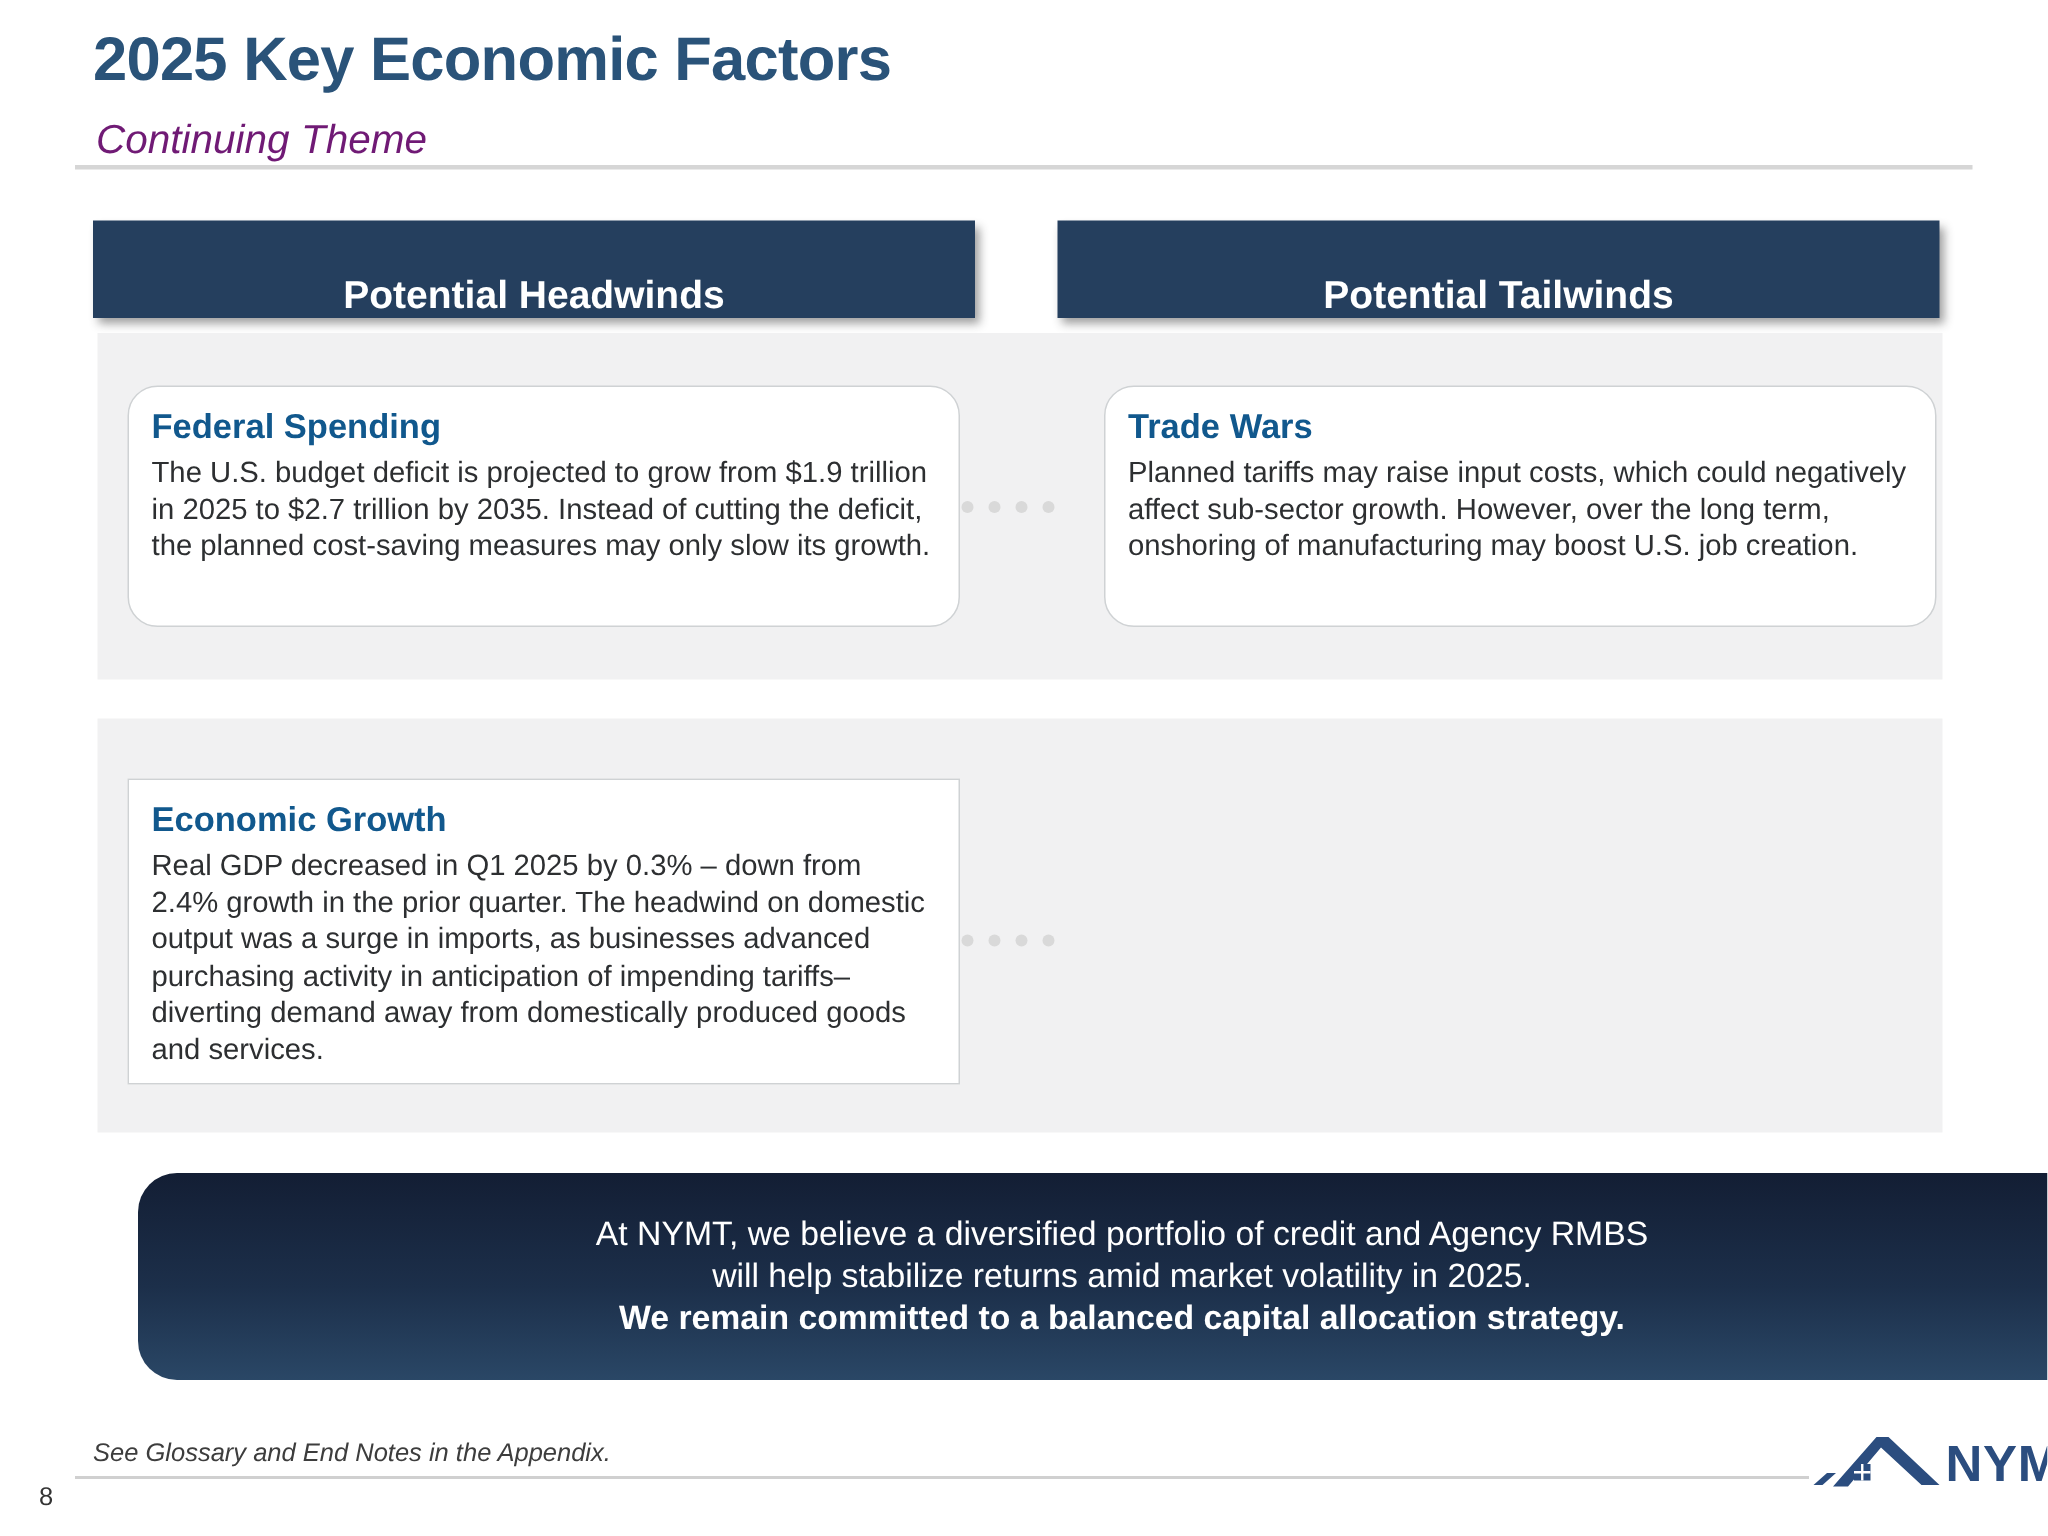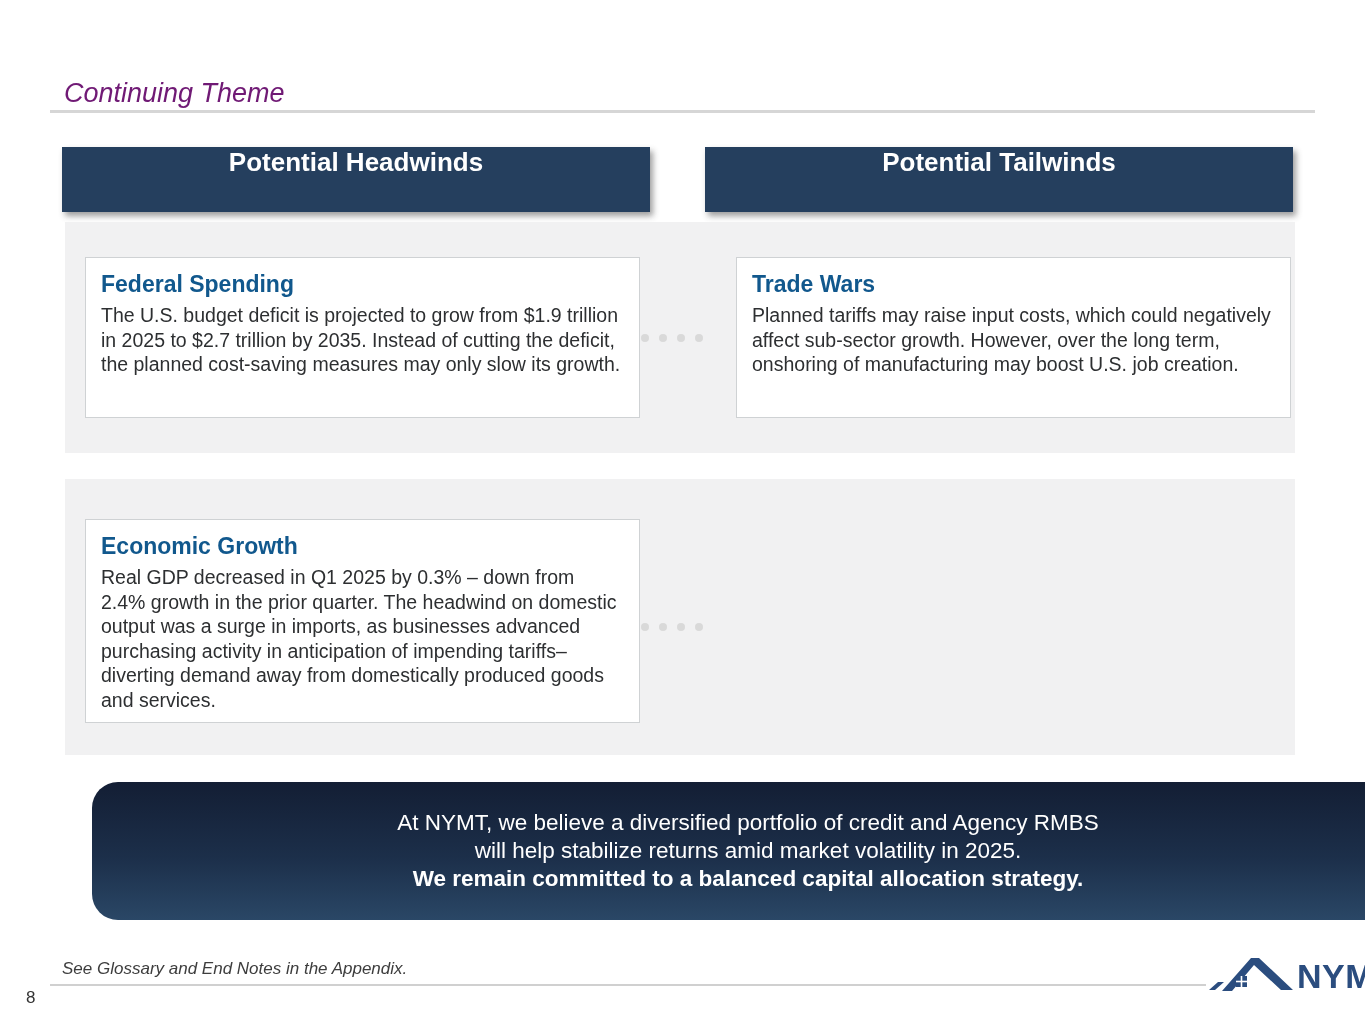--- a/index.html
+++ b/index.html
@@ -22,37 +22,37 @@
     font-size: 27px; font-style: italic; color: #701a75;
   }
   .rule-top {
     position: absolute; left: 50px; top: 110px;
     width: 1265px; height: 3px; background: #d6d6d6;
   }
   .col-header {
     position: absolute; top: 147px; height: 65px;
     background: #253f5e;
     box-shadow: 3px 4px 6px rgba(40,40,40,0.45);
-    display: flex; align-items: flex-start; justify-content: center;
+    display: flex; align-items: flex-end; justify-content: center;
     color: #ffffff; font-size: 26px; font-weight: bold;
   }
   .col-header.left  { left: 62px;  width: 588px; }
   .col-header.right { left: 705px; width: 588px; }
   .panel {
     position: absolute; left: 65px; width: 1230px;
     background: #f1f1f2;
   }
   .panel.row1 { top: 222px; height: 231px; }
   .panel.row2 { top: 479px; height: 276px; }
   .card {
     position: absolute; width: 555px;
     background: #ffffff; border: 1px solid #cfd2d4;
     padding: 13px 15px;
   }
-  .card.r1 { top: 257px; height: 161px; }
+  .card.r1 { top: 257px; height: 161px; border-radius: 20px; }
   .card.r2 { top: 519px; height: 204px; }
   .card.cleft  { left: 85px; }
   .card.cright { left: 720px; margin-left: 16px; }
   .card-title { font-size: 23px; font-weight: bold; color: #11588d; margin-bottom: 5px; }
   .card-body  { font-size: 19.5px; line-height: 24.5px; color: #2d2f31; }
   .dots {
     position: absolute; left: 641px; display: flex; gap: 10px;
   }
   .dots.d1 { top: 334px; }
   .dots.d2 { top: 623px; }
@@ -86,20 +86,21 @@
     font-size: 34px; font-weight: bold; color: #2b4d7f;
     letter-spacing: 0.5px; margin-left: -10px; line-height: 1;
     padding-bottom: 2px;
   }
 </style>
 </head>
 <body>
 
 <div class="slide">
 
+  <div class="page-title">2025 Key Economic Factors</div>
   <div class="page-subtitle">Continuing Theme</div>
   <div class="rule-top"></div>
 
   <div class="col-header left">
     <span>Potential Headwinds</span>
   </div>
   <div class="col-header right">
     <span>Potential Tailwinds</span>
   </div>
 

